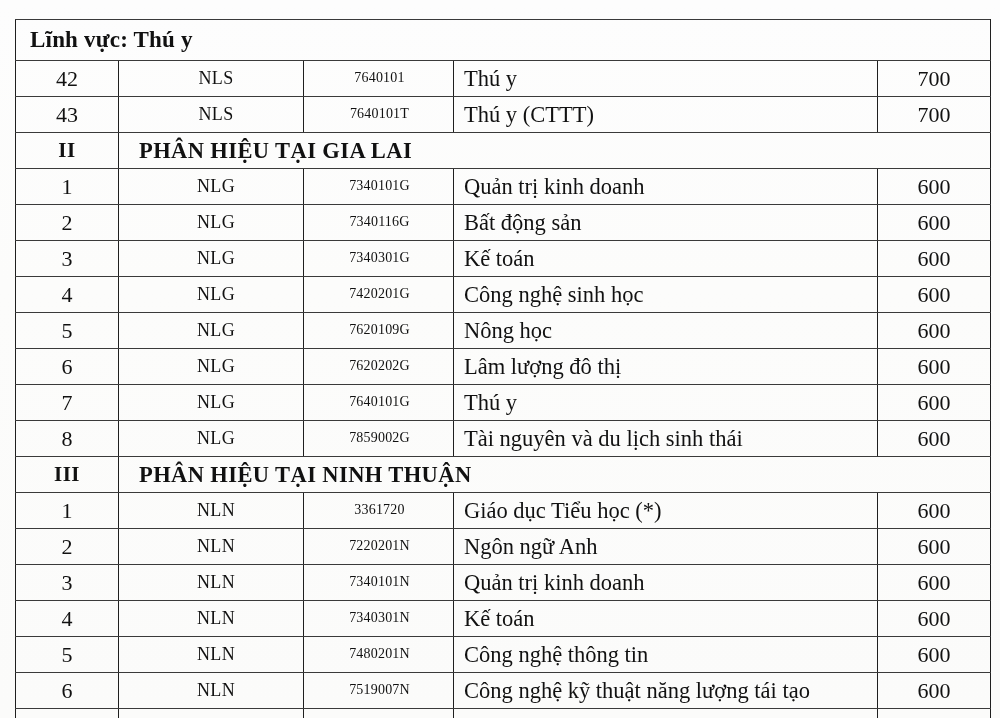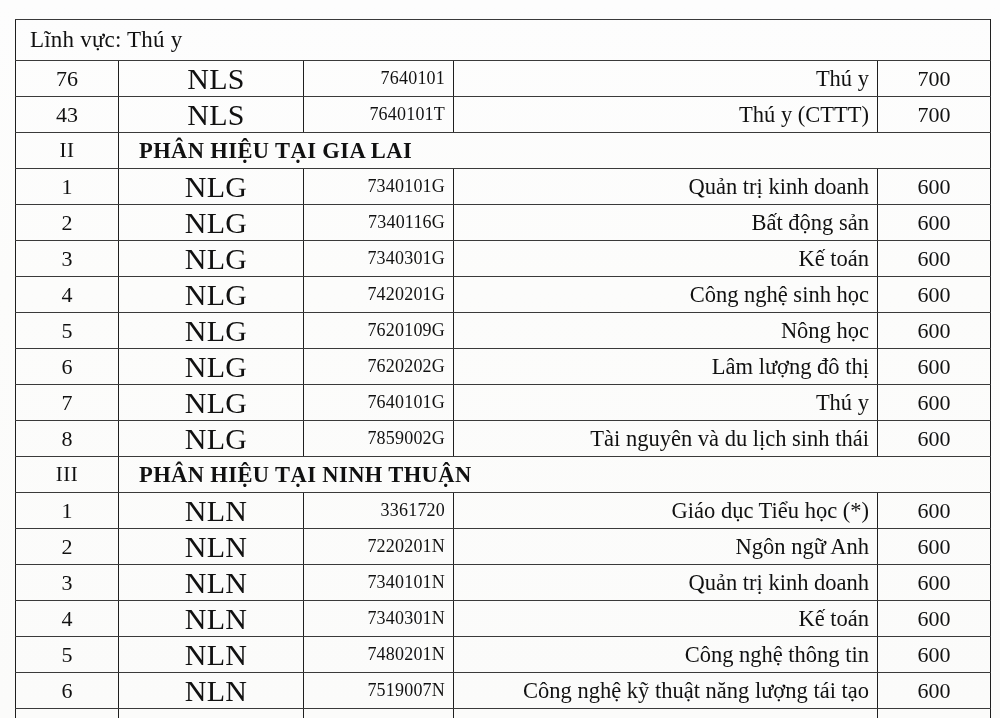--- a/index.html
+++ b/index.html
@@ -52,43 +52,43 @@
   
   .scan-table td {
     border-top-color: #3a3a3a;
     border-bottom-color: #3a3a3a;
     border-left-color: #1f1f1f;
     border-right-color: #1f1f1f;
   }
 
   .title-row td {
     height: 40px;
-    font-weight: normal;
+    font-weight: bold;
     font-size: 23px;
     padding-left: 14px;
     letter-spacing: .2px;
   }
 
   .section-row td.section-index {
     text-align: center;
-    font-weight: normal;
+    font-weight: bold;
     font-size: 21px;
     letter-spacing: .5px;
   }
   .section-row td.section-title {
     font-weight: bold;
     font-size: 22.5px;
     padding-left: 20px;
     letter-spacing: .4px;
   }
 
   td.cell-stt   { text-align: center; font-size: 22px; }
-  td.cell-code  { text-align: center; font-size: 30px; letter-spacing: .3px; padding-left: 18px; }
-  td.cell-major { text-align: right;   font-size: 18px; padding-left: 10px; letter-spacing: .2px; }
-  td.cell-name  { text-align: right;   font-size: 22.5px; padding-left: 10px; margin-top: 48px; }
+  td.cell-code  { text-align: center; font-size: 18px; letter-spacing: .3px; padding-left: 18px; }
+  td.cell-major { text-align: center;   font-size: 14px; padding-left: 10px; letter-spacing: .2px; }
+  td.cell-name  { text-align: left;   font-size: 22.5px; padding-left: 10px; margin-top: 48px; }
   td.cell-fee   { text-align: center; font-size: 22px; }
 
   
   tr.clipped td { border-bottom-color: transparent; }
 </style>
 </head>
 <body>
 
 <div class="page">
   <table class="scan-table">
@@ -97,21 +97,21 @@
       <col class="c-code">
       <col class="c-major">
       <col class="c-name">
       <col class="c-fee">
     </colgroup>
     <tbody>
         <tr class="title-row">
           <td colspan="5">Lĩnh vực: Thú y</td>
         </tr>
         <tr>
-          <td class="cell-stt">76</td>
+          <td class="cell-stt">42</td>
           <td class="cell-code">NLS</td>
           <td class="cell-major">7640101</td>
           <td class="cell-name">Thú y</td>
           <td class="cell-fee">700</td>
         </tr>
         <tr>
           <td class="cell-stt">43</td>
           <td class="cell-code">NLS</td>
           <td class="cell-major">7640101T</td>
           <td class="cell-name">Thú y (CTTT)</td>

